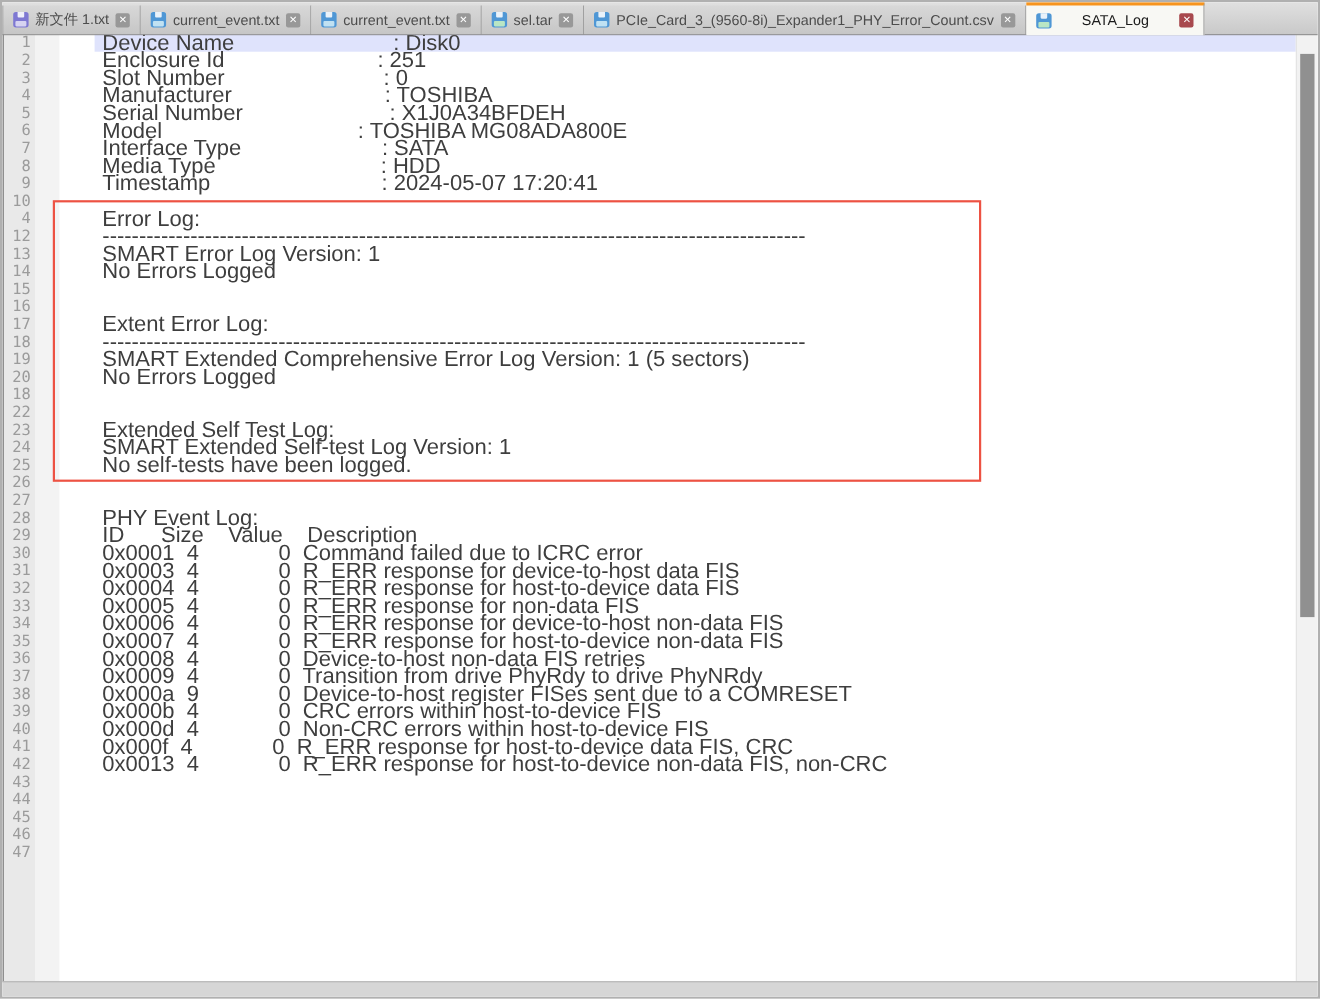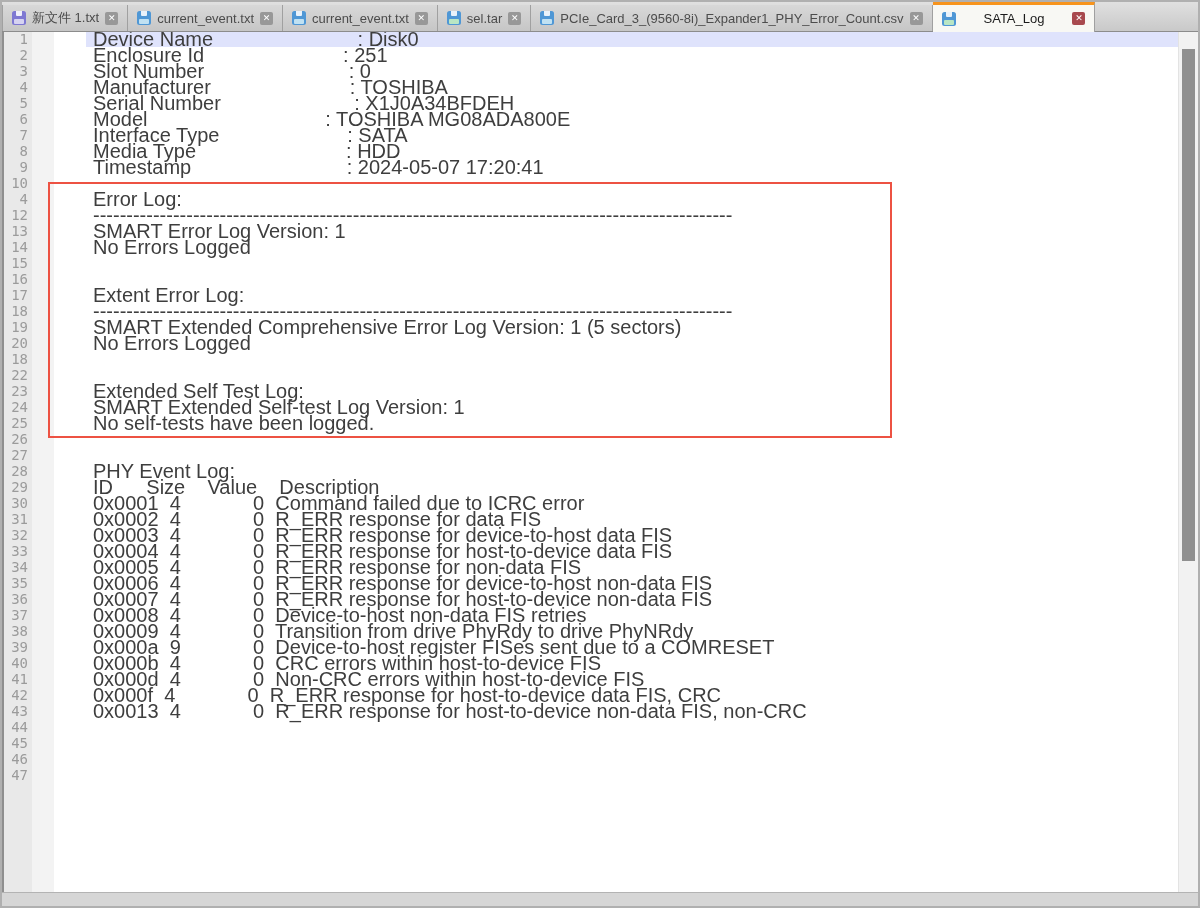--- a/index.html
+++ b/index.html
@@ -192,21 +192,20 @@
         <div class="line"></div>
         <div class="line"></div>
         <div class="line">Extended Self Test Log:</div>
         <div class="line">SMART Extended Self-test Log Version: 1</div>
         <div class="line">No self-tests have been logged.</div>
         <div class="line"></div>
         <div class="line"></div>
         <div class="line">PHY Event Log:</div>
         <div class="line">ID      Size    Value    Description</div>
         <div class="line">0x0001  4             0  Command failed due to ICRC error</div>
-        <div class="line">0x0002  4             0  R_ERR response for data FIS</div>
         <div class="line">0x0003  4             0  R_ERR response for device-to-host data FIS</div>
         <div class="line">0x0004  4             0  R_ERR response for host-to-device data FIS</div>
         <div class="line">0x0005  4             0  R_ERR response for non-data FIS</div>
         <div class="line">0x0006  4             0  R_ERR response for device-to-host non-data FIS</div>
         <div class="line">0x0007  4             0  R_ERR response for host-to-device non-data FIS</div>
         <div class="line">0x0008  4             0  Device-to-host non-data FIS retries</div>
         <div class="line">0x0009  4             0  Transition from drive PhyRdy to drive PhyNRdy</div>
         <div class="line">0x000a  9             0  Device-to-host register FISes sent due to a COMRESET</div>
         <div class="line">0x000b  4             0  CRC errors within host-to-device FIS</div>
         <div class="line">0x000d  4             0  Non-CRC errors within host-to-device FIS</div>

